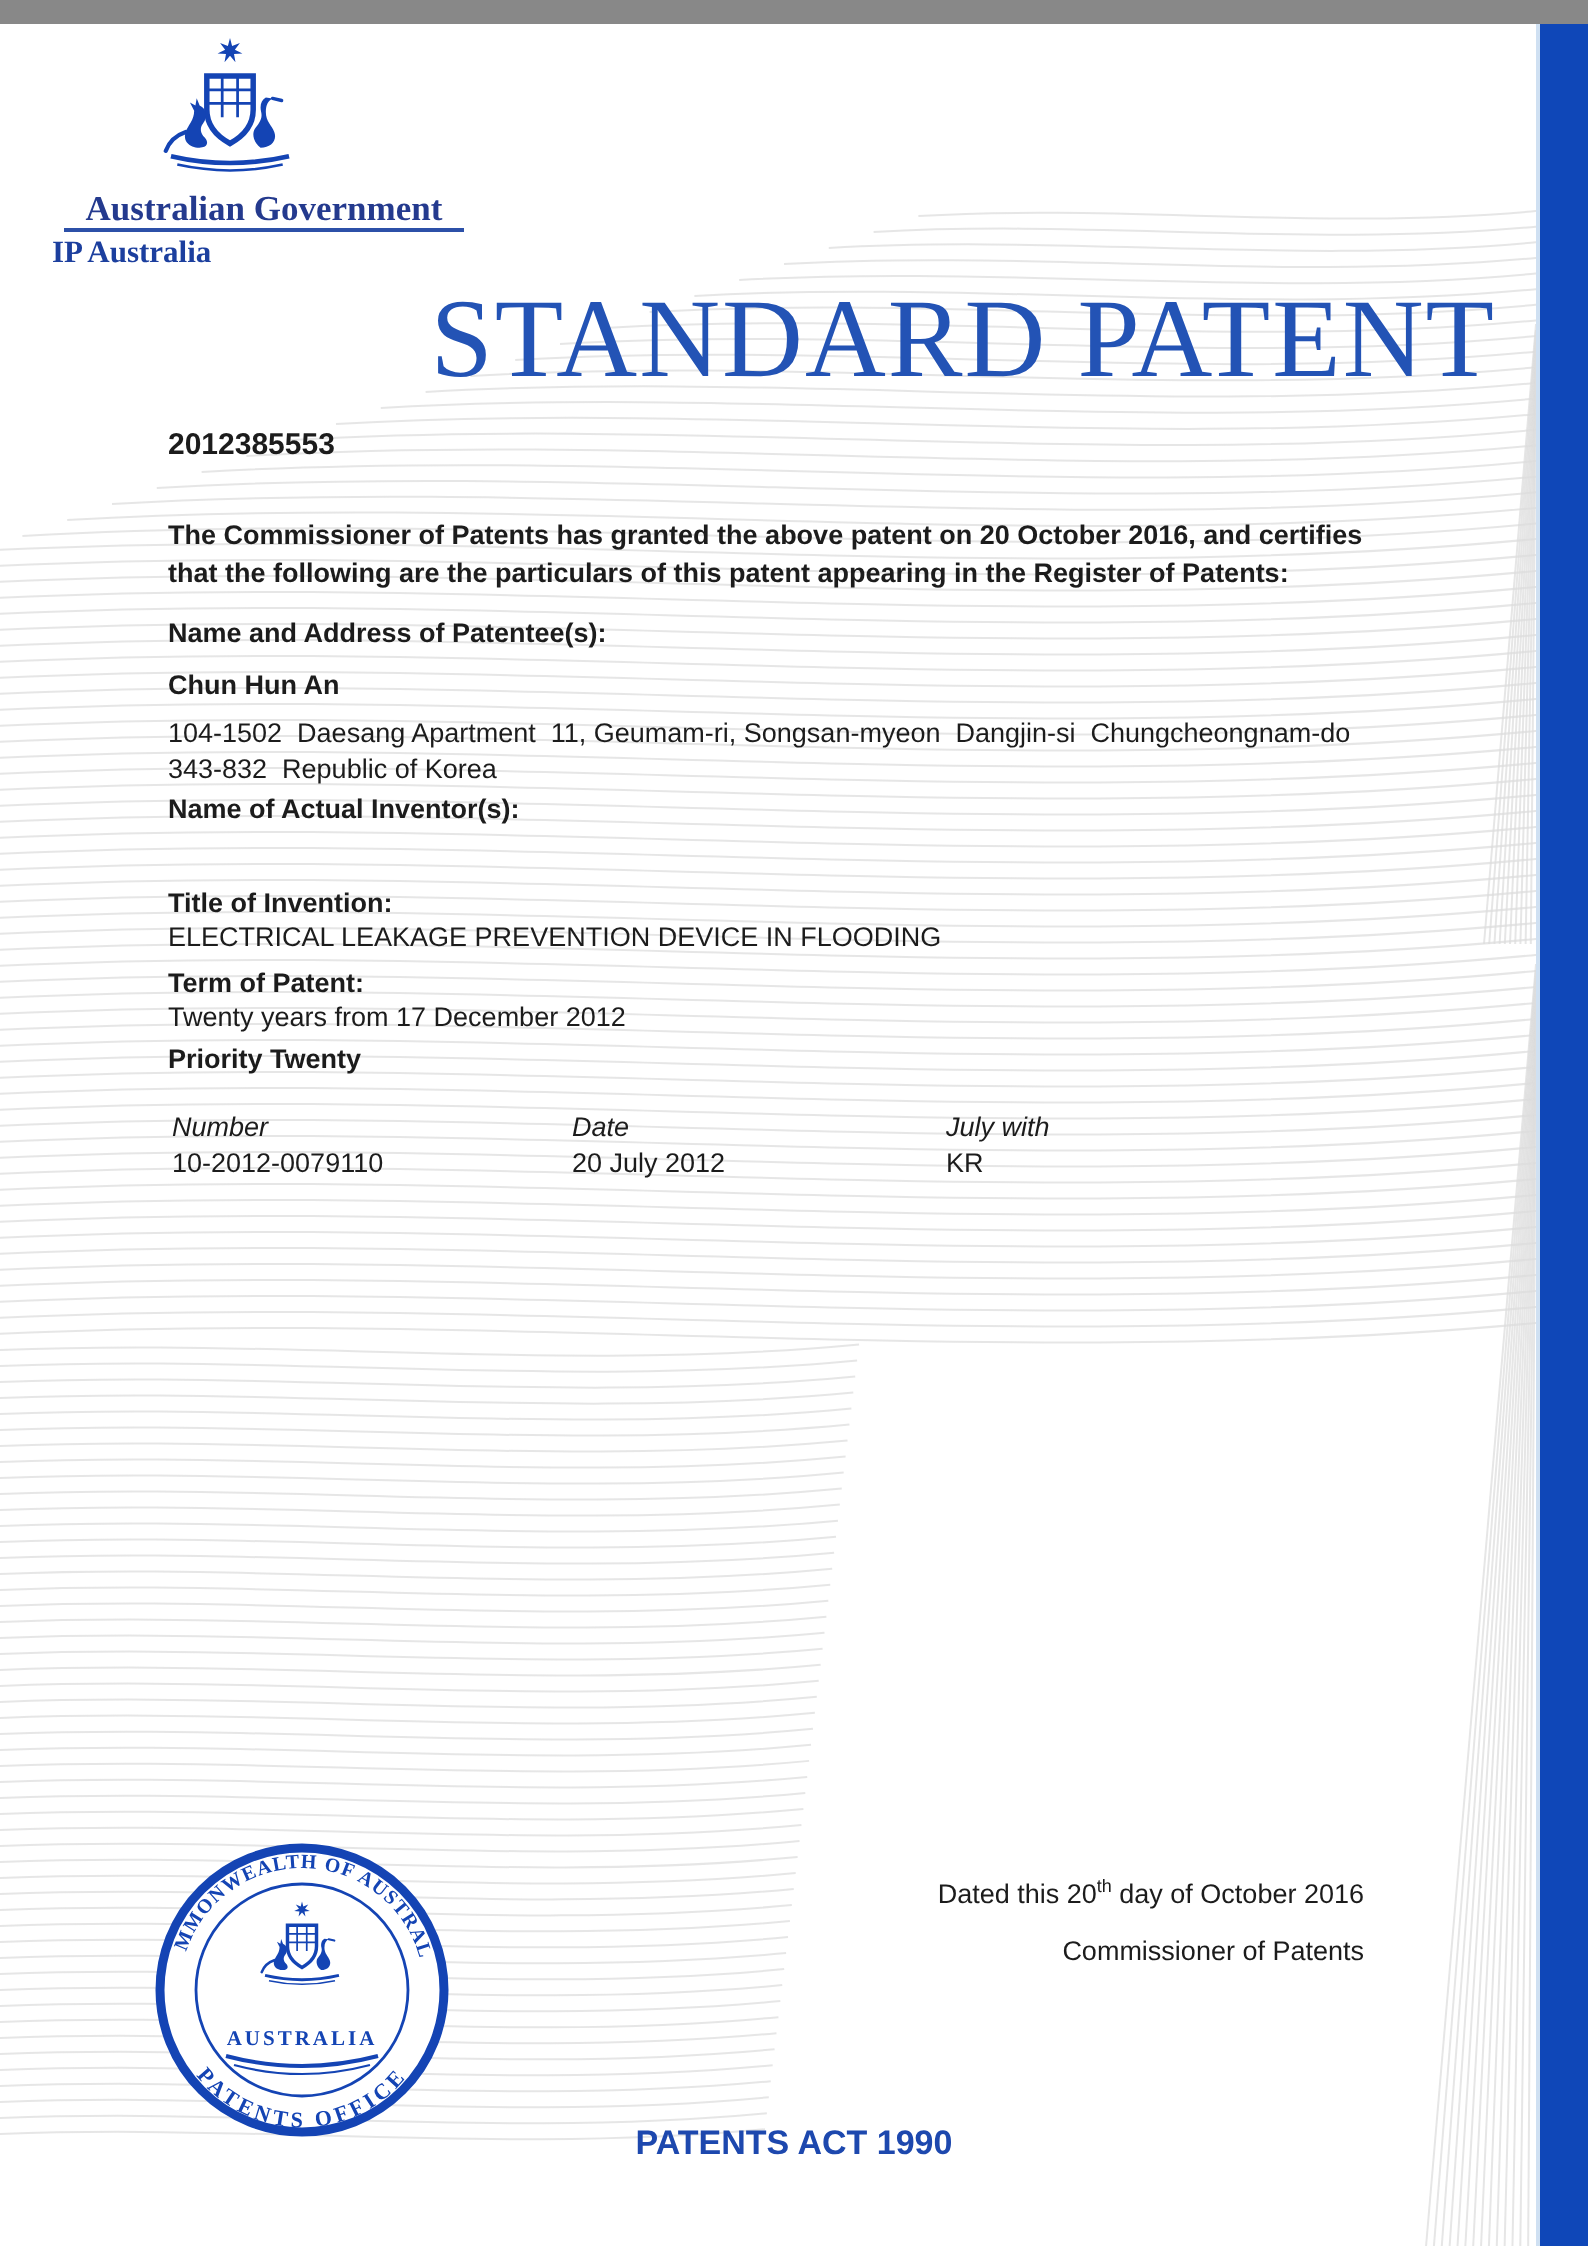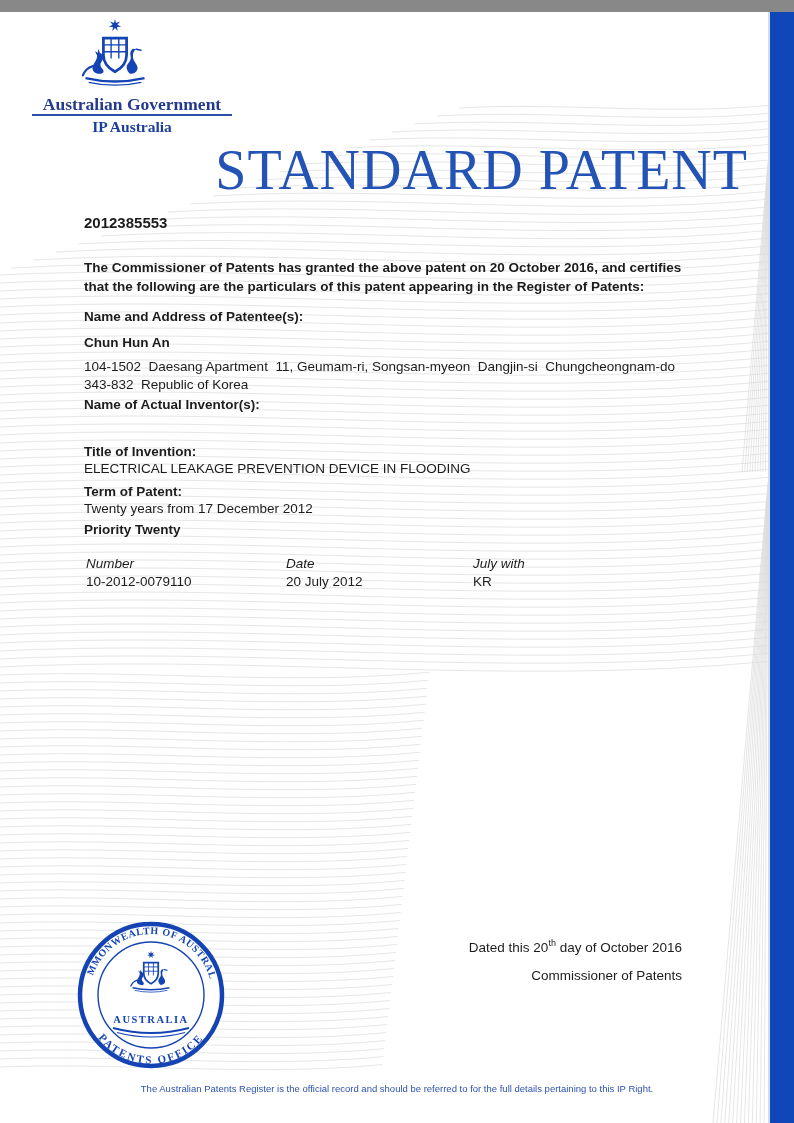--- a/index.html
+++ b/index.html
@@ -11,21 +11,21 @@
   #guilloche{position:absolute;left:0;top:0;width:794px;height:1123px;pointer-events:none;}
   #guilloche path{fill:none;stroke:#dcdcdc;stroke-width:1;opacity:.72;}
   .right-bar{position:absolute;top:0;right:0;width:24px;height:1123px;background:#0f47b8;}
   .right-bar-edge{position:absolute;top:0;right:24px;width:2px;height:1123px;background:#cfe0f2;}
 
   
   .crest{position:absolute;left:62px;top:6px;color:#1444b4;}
   .gov-name{position:absolute;left:26px;top:82px;width:212px;text-align:center;
     font-family:"Liberation Serif","DejaVu Serif",serif;font-weight:bold;font-size:17.5px;color:#243a8e;}
   .gov-divider{position:absolute;left:32px;top:102px;width:200px;height:1.5px;background:#2c50a8;}
-  .agency-name{position:absolute;left:26px;top:106px;width:212px;text-align:center;
+  .agency-name{position:absolute;left:26px;top:106px;width:212px;
     font-family:"Liberation Serif","DejaVu Serif",serif;font-weight:bold;font-size:15.5px;color:#1c3f9e;}
 
   .cert-subtitle{position:absolute;right:49px;top:86px;text-align:right;
     font-family:"Liberation Serif","DejaVu Serif",serif;font-size:28px;letter-spacing:.5px;color:#151515;}
   .cert-title{position:absolute;right:46px;top:126px;text-align:right;
     font-family:"Liberation Serif","DejaVu Serif",serif;font-size:56px;letter-spacing:1px;color:#2353b5;}
 
   
   .abs{position:absolute;left:84px;}
   .b{font-weight:bold;}
@@ -287,15 +287,15 @@
     </text>
     <g color="#1444b4">
       <use href="#coa" x="42" y="30" width="66" height="49"></use>
     </g>
     <rect x="33" y="92" width="84" height="13" fill="#ffffff"></rect>
     <text x="75" y="102.5" text-anchor="middle" font-family="Liberation Serif, DejaVu Serif, serif" font-size="10.5" font-weight="bold" letter-spacing="1.5" fill="#1444b4">AUSTRALIA</text>
     <path d="M37 108 Q75 118 113 108" stroke="#1444b4" stroke-width="2" fill="none"></path>
     <path d="M41 112.5 Q75 121.5 109 112.5" stroke="#1444b4" stroke-width="1.1" fill="none"></path>
   </svg>
 
-  <div class="footer-note">The Australian Patents Register is the official record and should be referred to for the full details pertaining to this IP Right.</div>
+  <div class="footer-act">PATENTS ACT 1990</div>
 
 </div>
 
 </body></html>

